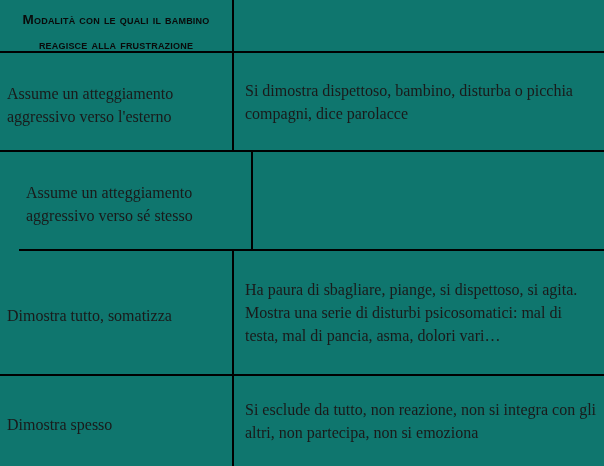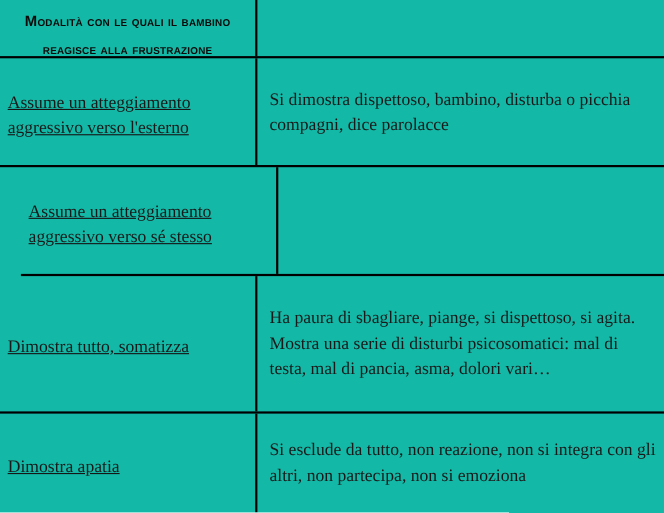--- a/index.html
+++ b/index.html
@@ -4,21 +4,21 @@
 <style>
   html, body {
     margin: 0;
     padding: 0;
     background: #ffffff;
   }
   .page {
     position: relative;
     width: 604px;
     height: 466px;
-    background: #14b8a6;
+    background: #0f766e;
     overflow: hidden;
     font-family: "Liberation Serif", serif;
     color: #161616;
   }
   .row {
     display: flex;
     box-sizing: border-box;
     width: 100%;
   }
   .row.bordered {
@@ -61,21 +61,20 @@
   .header-cell.col2 .header-text {
     max-width: 330px;
   }
   
   .body-row .cell {
     display: flex;
     align-items: center;
   }
   .body-row .col1 {
     padding: 12px 14px 6px 7px;
-    text-decoration: underline;
   }
   .body-row .col2 {
     padding: 6px 6px 6px 11px;
   }
   .body-text {
     font-size: 16px;
     line-height: 23px;
     color: #1a1a1a;
   }
   .row-1 { height: 99px; }
@@ -113,20 +112,20 @@
     <div class="cell col1">
       <span class="body-text">Dimostra tutto, somatizza</span>
     </div>
     <div class="cell col2">
       <span class="body-text">Ha paura di sbagliare, piange, si dispettoso, si agita. Mostra una serie di disturbi psicosomatici: mal di testa, mal di pancia, asma, dolori vari…</span>
     </div>
   </div>
 
   <div class="row body-row row-4">
     <div class="cell col1">
-      <span class="body-text">Dimostra apatia</span>
+      <span class="body-text">Dimostra spesso</span>
     </div>
     <div class="cell col2">
       <span class="body-text">Si esclude da tutto, non reazione, non si integra con gli altri, non partecipa, non si emoziona</span>
     </div>
   </div>
 
 </div>
 
 </body></html>

